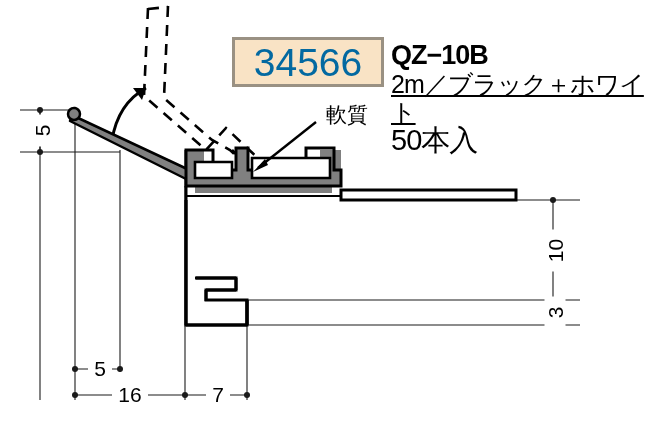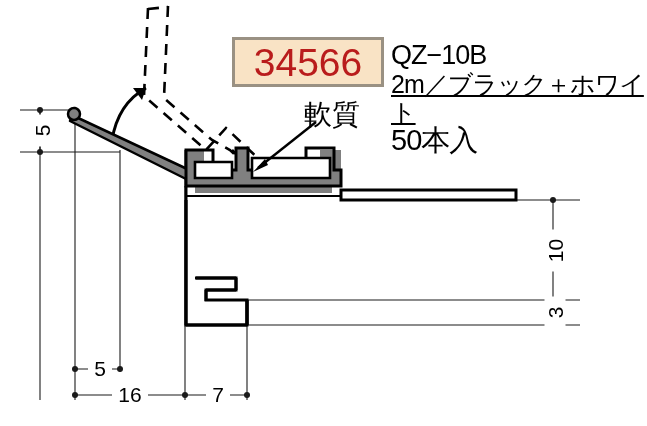--- a/index.html
+++ b/index.html
@@ -12,33 +12,33 @@
 
   
   .badge{
     position:absolute;left:232px;top:37px;width:152px;height:50px;
     box-sizing:border-box;
     background:#f9e3c5;border:3px solid #9a9183;
     display:flex;align-items:center;justify-content:center;
   }
   .badge-text{
     font-size:39px;line-height:39px;font-weight:400;letter-spacing:0px;
-    color:#b91c1c;font-family:"Liberation Sans","DejaVu Sans",sans-serif;
+    color:#0369a1;font-family:"Liberation Sans","DejaVu Sans",sans-serif;
   }
 
   
   .spec{position:absolute;left:391px;top:40px;width:256px;}
-  .spec .line1{font-size:27px;line-height:30px;font-weight:normal;letter-spacing:-1px;}
+  .spec .line1{font-size:27px;line-height:30px;font-weight:bold;letter-spacing:-1px;}
   .spec .line2{font-size:25px;line-height:28px;letter-spacing:-1px;text-decoration:underline;}
   .spec .line3{font-size:29px;line-height:28px;letter-spacing:-1px;}
 
   
   .callout{
-    position:absolute;left:304px;top:104px;
-    font-size:28px;line-height:22px;letter-spacing:0px;
+    position:absolute;left:326px;top:104px;
+    font-size:21px;line-height:22px;letter-spacing:0px;
   }
 
   
   .dim{position:absolute;font-size:21px;line-height:21px;color:#000;
        background:#fff;padding:0 2px;}
   .dim.vert{transform:rotate(-90deg);transform-origin:center center;}
 </style>
 </head>
 <body>
 

